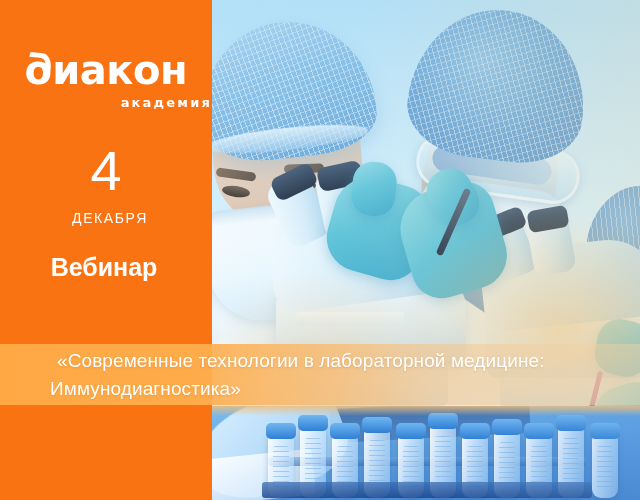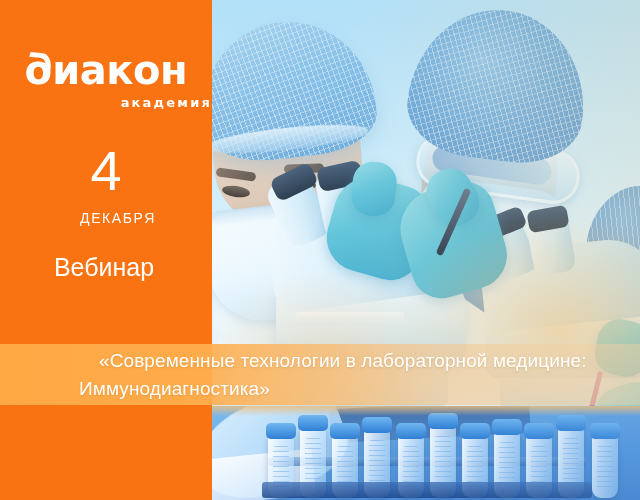--- a/index.html
+++ b/index.html
@@ -421,37 +421,37 @@
     text-align:center;
     color:#ffffff;
     font-family:"Liberation Sans", sans-serif;
     font-size:56px;
     font-weight:300;
     line-height:1;
     letter-spacing:0px;
   }
   .date-month{
     position:absolute;
-    left:12px; top:211px; width:212px;
+    left:4px; top:211px; width:212px;
     text-align:center;
     color:#ffffff;
     font-family:"Liberation Sans", sans-serif;
     font-size:14px;
     font-weight:400;
     letter-spacing:1.6px;
     line-height:1;
   }
   .event-type{
     position:absolute;
     left:0; top:255px; width:208px;
     text-align:center;
     color:#ffffff;
     font-family:"Liberation Sans", sans-serif;
     font-size:25px;
-    font-weight:400;
+    font-weight:700;
     line-height:1;
   }
 
   
   .title-banner{
     position:absolute;
     left:0; top:344px; width:640px; height:61px;
     background:linear-gradient(90deg,
       rgba(255,170,70,.97) 0%,
       rgba(255,174,77,.95) 30%,
@@ -464,22 +464,22 @@
     position:absolute;
     left:50px; top:347px; width:580px;
     color:#ffffff;
     font-family:"Liberation Sans", sans-serif;
     font-size:19px;
     font-weight:400;
     line-height:28px;
     letter-spacing:0.1px;
     text-shadow:0 1px 2px rgba(160,110,40,.25);
   }
-  .title-text .l1{ display:block; padding-left:7px;margin-left:42px; }
-  .title-text .l2{ display:block;margin-left:29px; }
+  .title-text .l1{ display:block; padding-left:7px; }
+  .title-text .l2{ display:block; }
 </style>
 </head>
 <body>
 
 <div class="poster">
 
   <div class="photo-stack">
 
     <div class="photo-upper">
 

